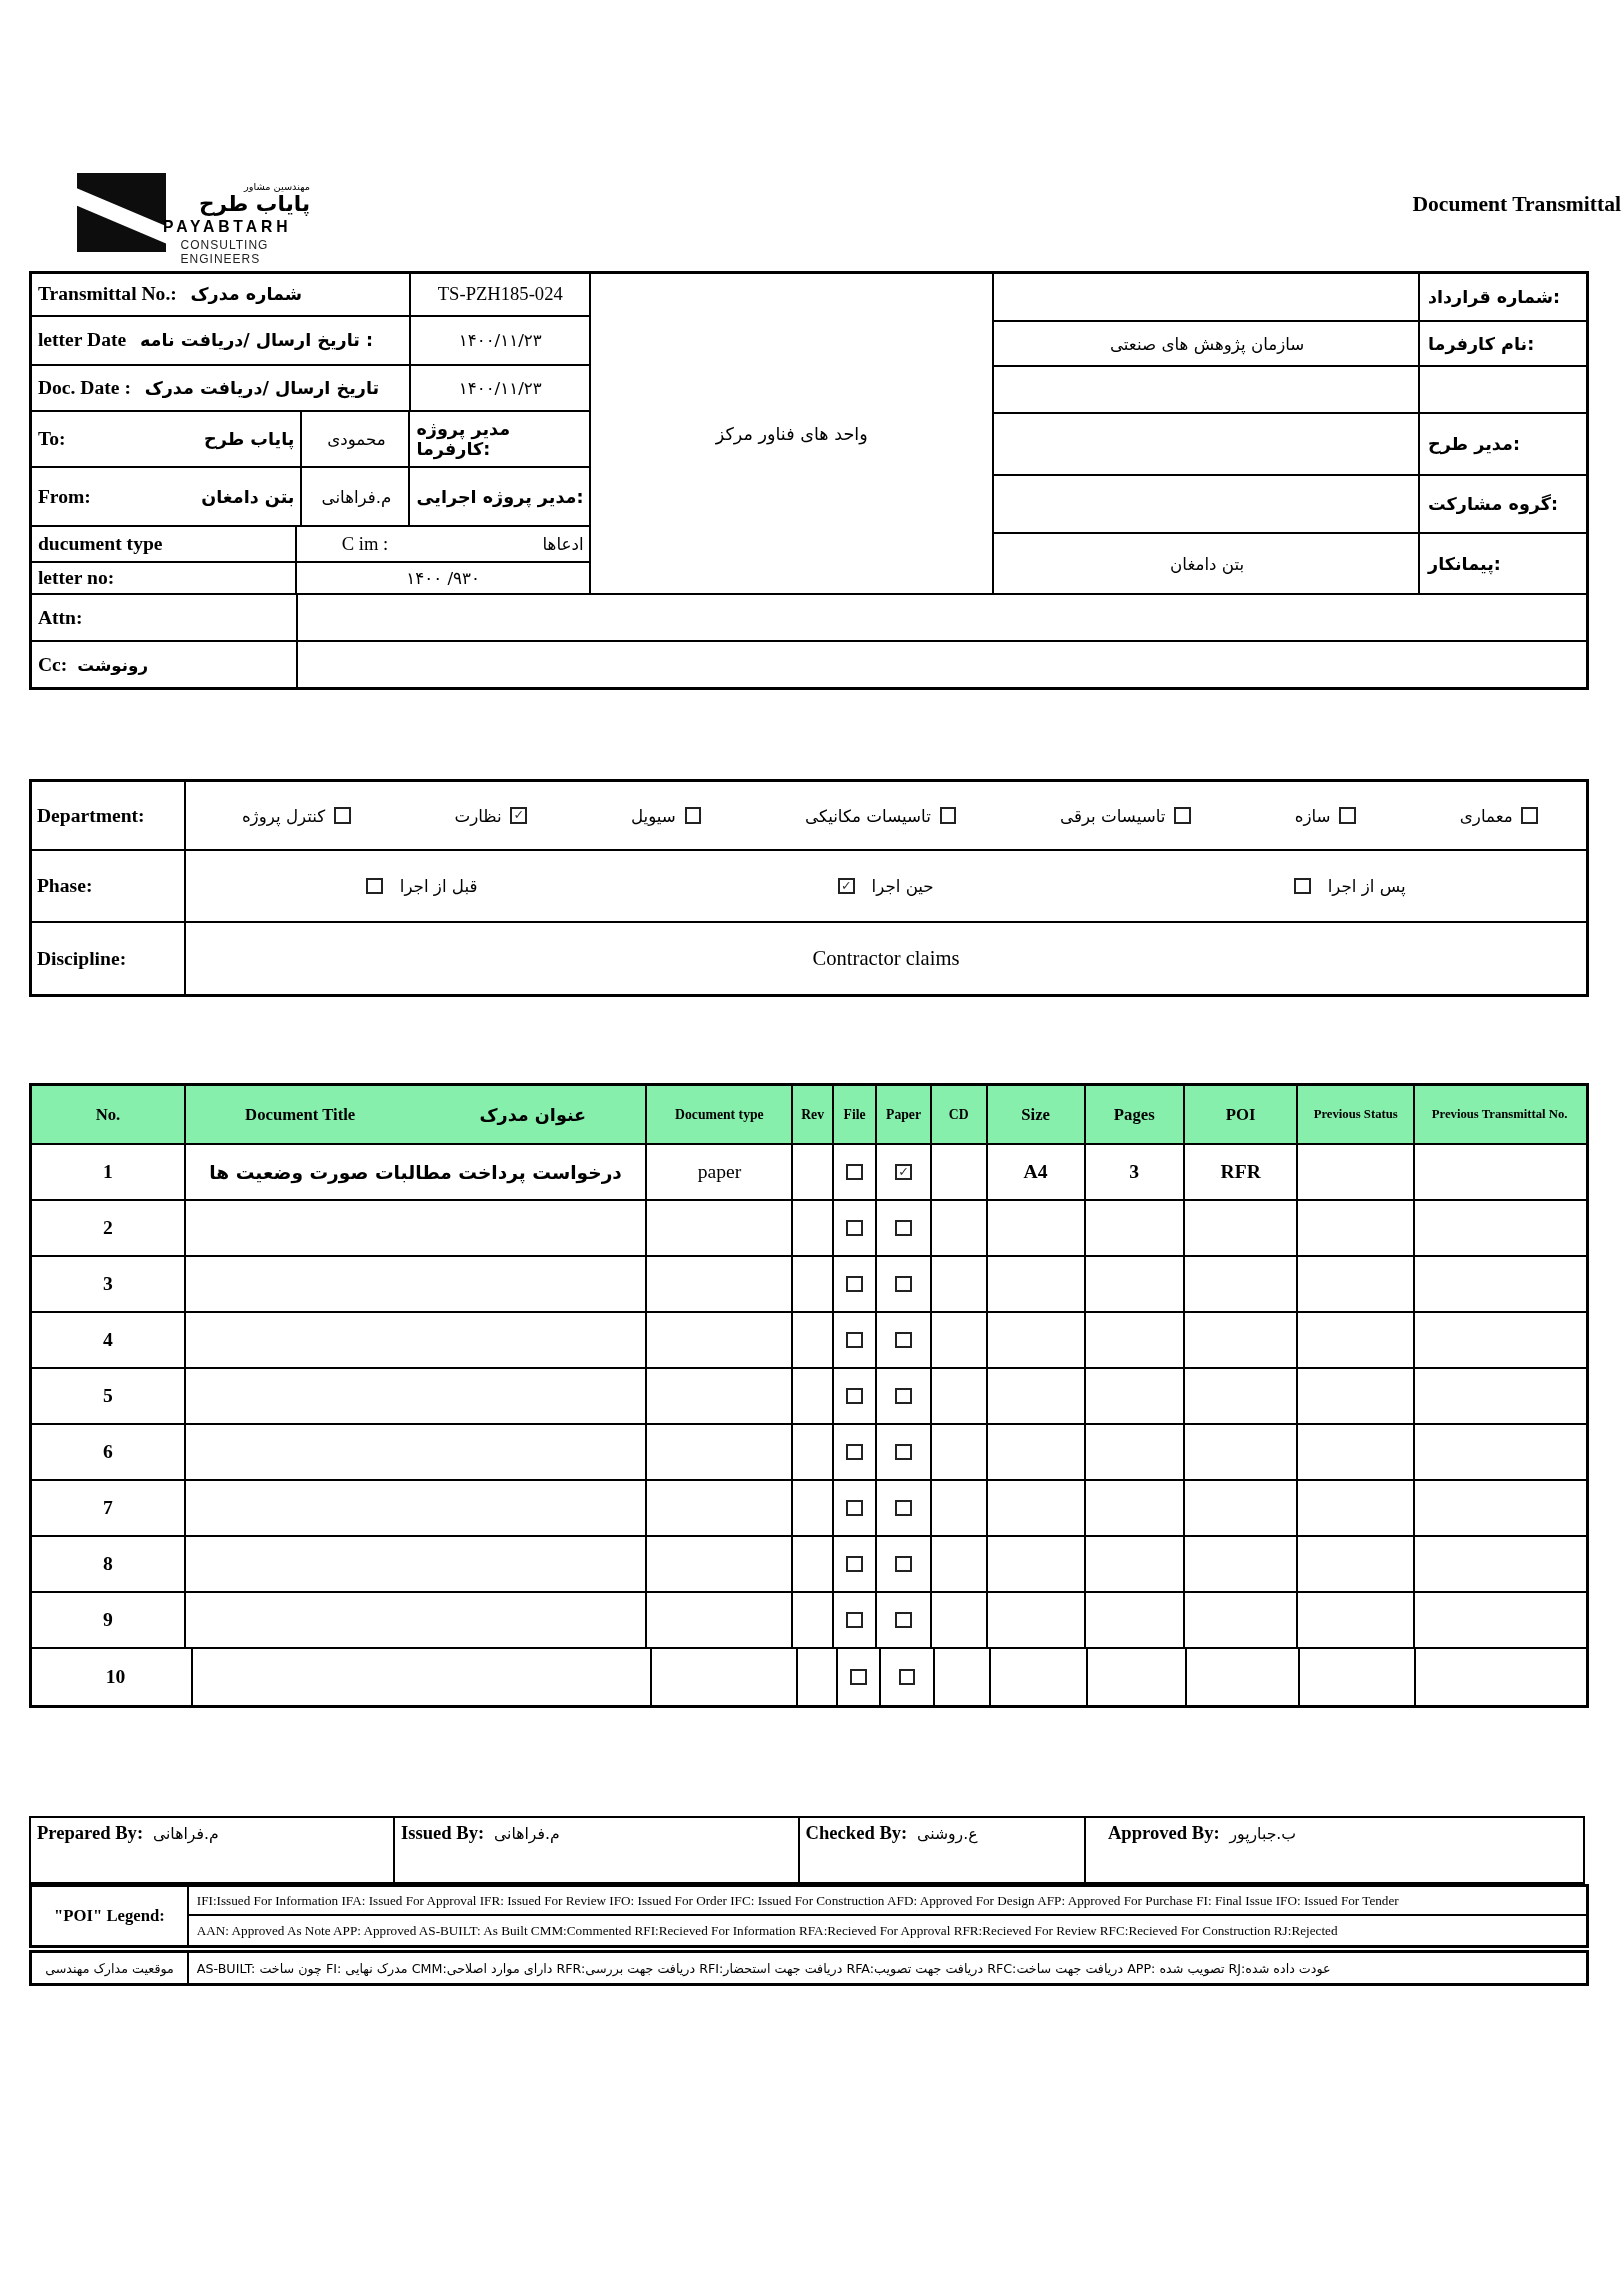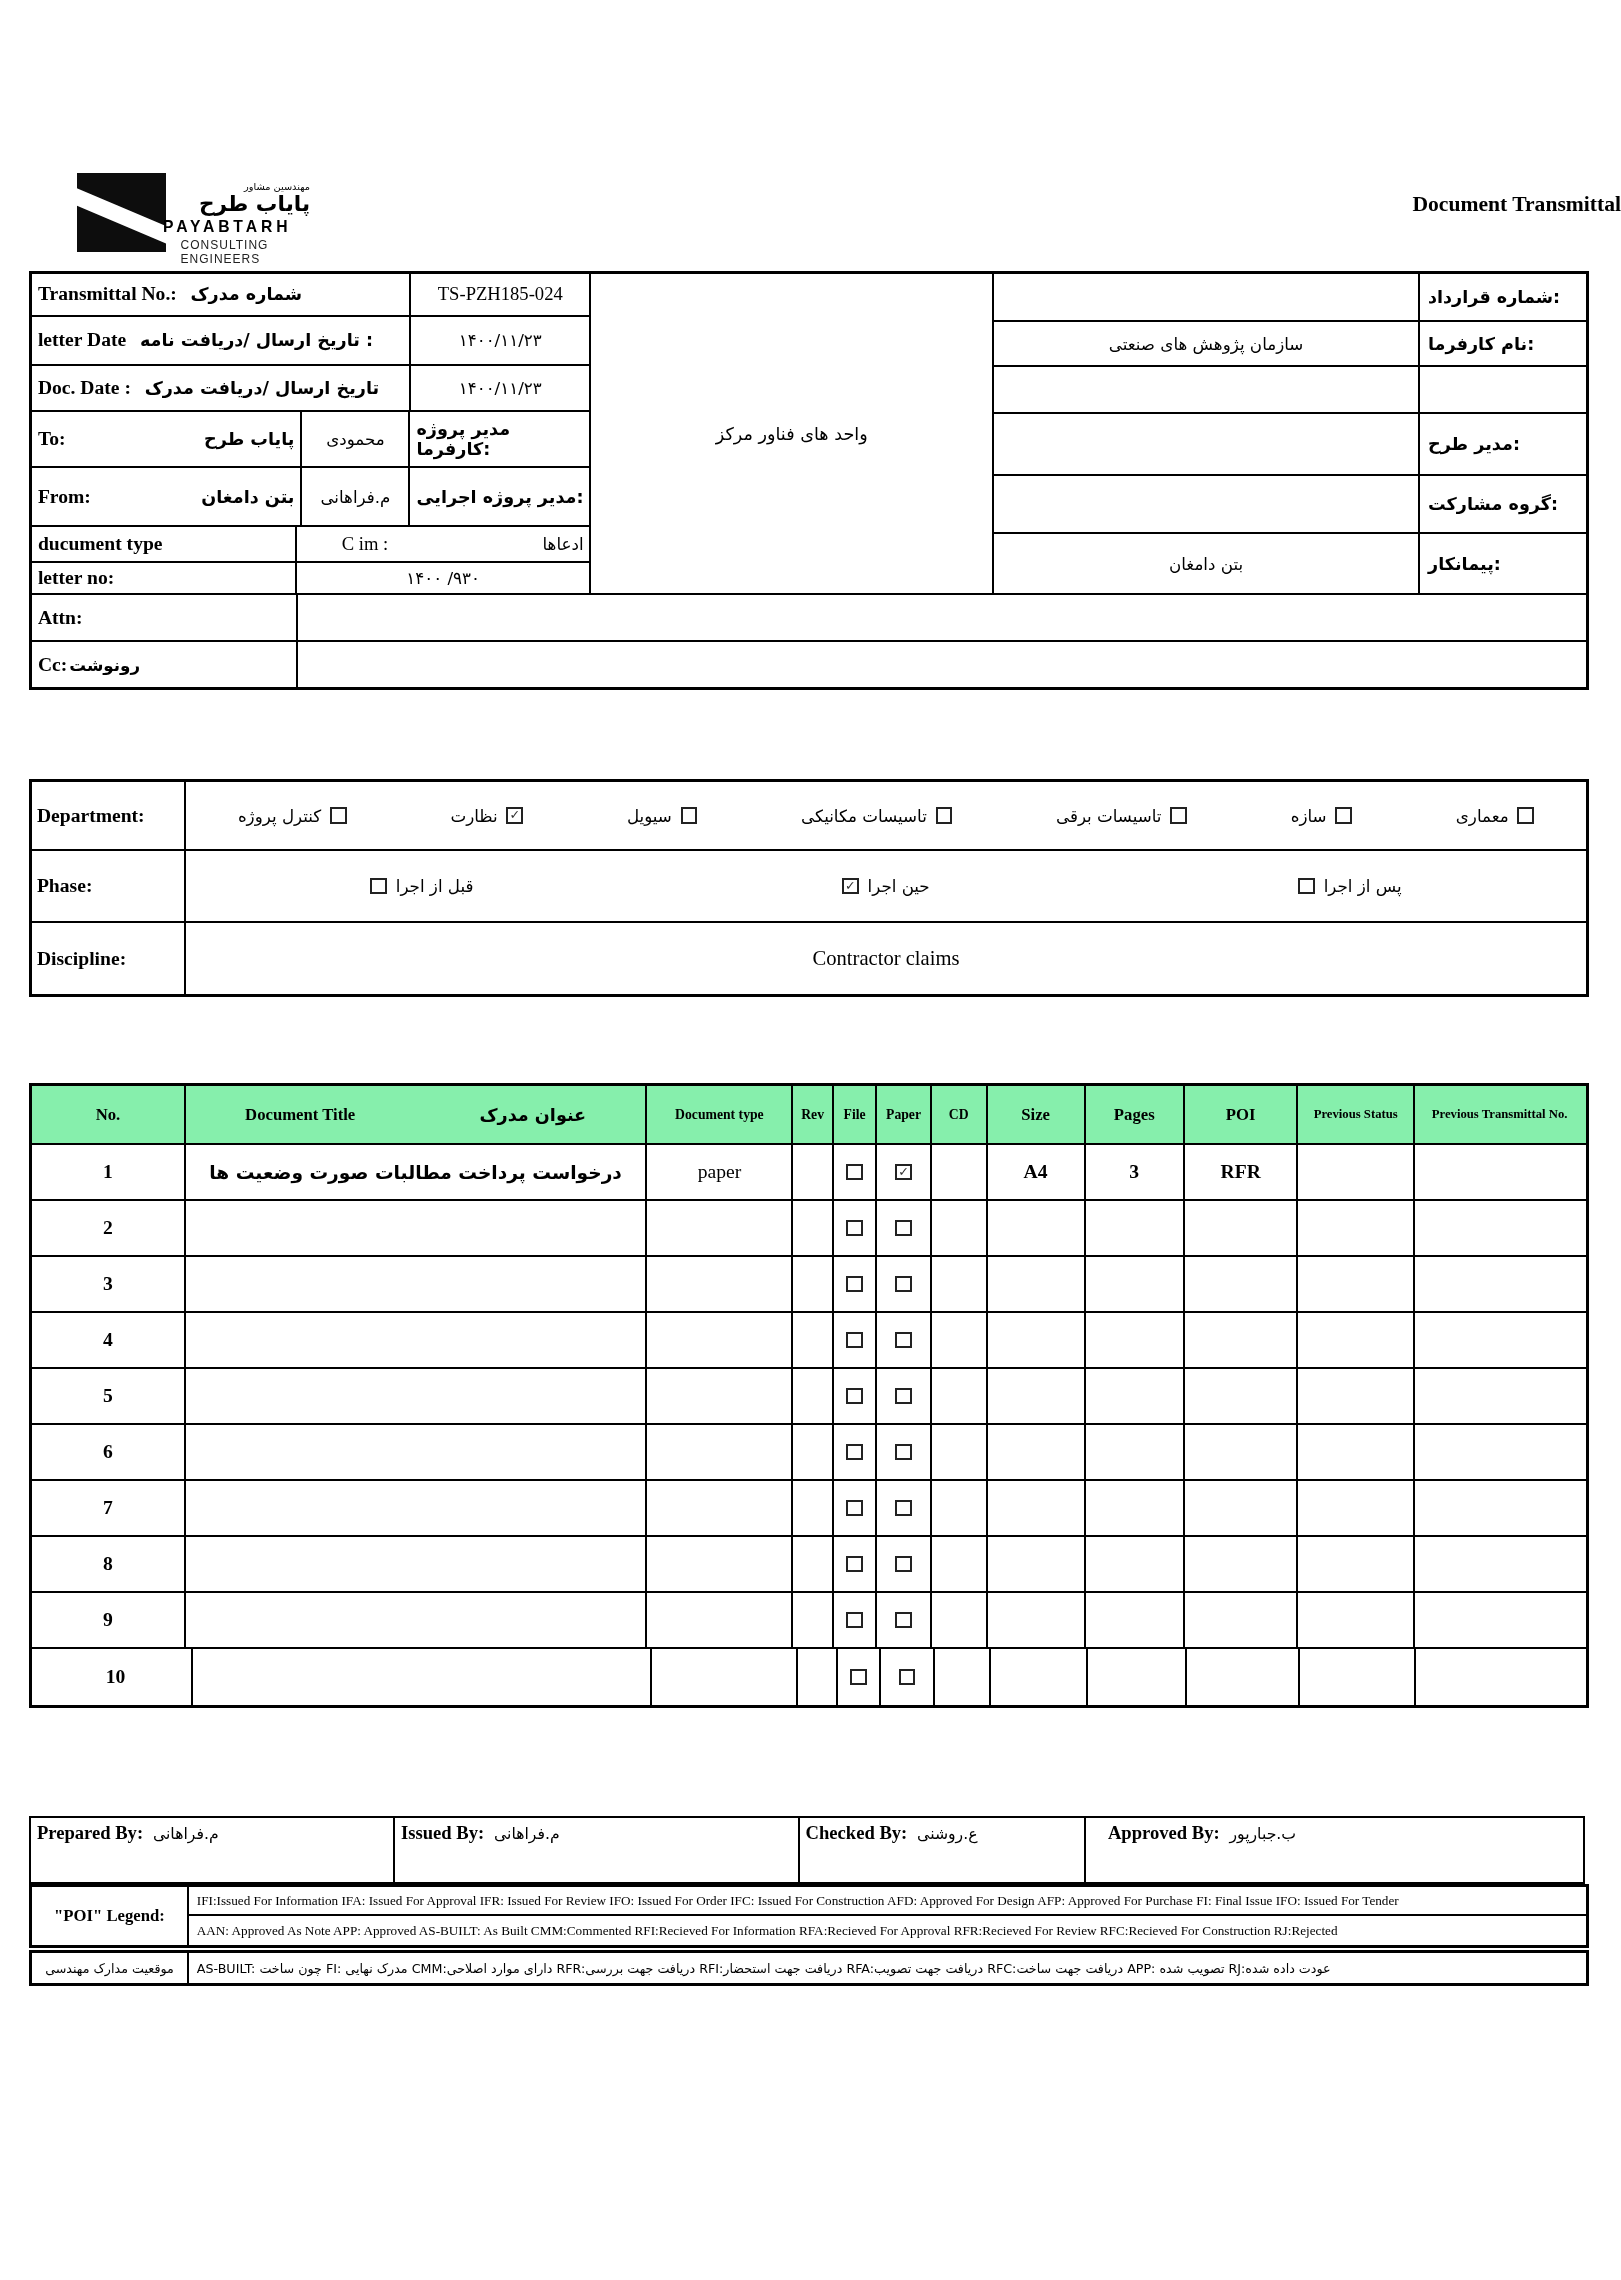--- a/index.html
+++ b/index.html
@@ -34,21 +34,21 @@
   .irow:last-child { border-bottom:none; }
   .cell { height:100%; display:flex; align-items:center; padding:0 5.9px; overflow:hidden; }
   .br { border-right:2.9px solid #000; }
   .lab-wide { width:68%; justify-content:flex-start; gap:13.7px; }
   .val-narrow { width:32%; justify-content:center; }
   .to-c1 { width:48.5%; justify-content:space-between; }
   .to-c2 { width:19.4%; justify-content:center; }
   .to-c3 { width:32.1%; justify-content:flex-end; }
   .dt-c1 { width:47.5%; }
   .dt-c2 { width:52.5%; justify-content:space-between; }
-  .fa17 { font-size:16.7px; }
+  .fa17 { font-size:16.7px;padding-left:8px; }
   .fa18 { font-size:17.6px; }
   .num { font-size:16.7px; font-family:"DejaVu Sans",sans-serif; }
   .rp-lab { width:28%; justify-content:flex-start; padding-left:7.8px; }
   .rp-val { width:72%; justify-content:center; }
   .attn-row { display:flex; height:47px; border-bottom:2.9px solid #000; }
   .cc-row { display:flex; height:45px; }
   .attn-lab { width:17.1%; border-right:2.9px solid #000; display:flex; align-items:center; padding-left:5.9px; gap:2px; }
   .attn-val { flex:1; }
 
   

